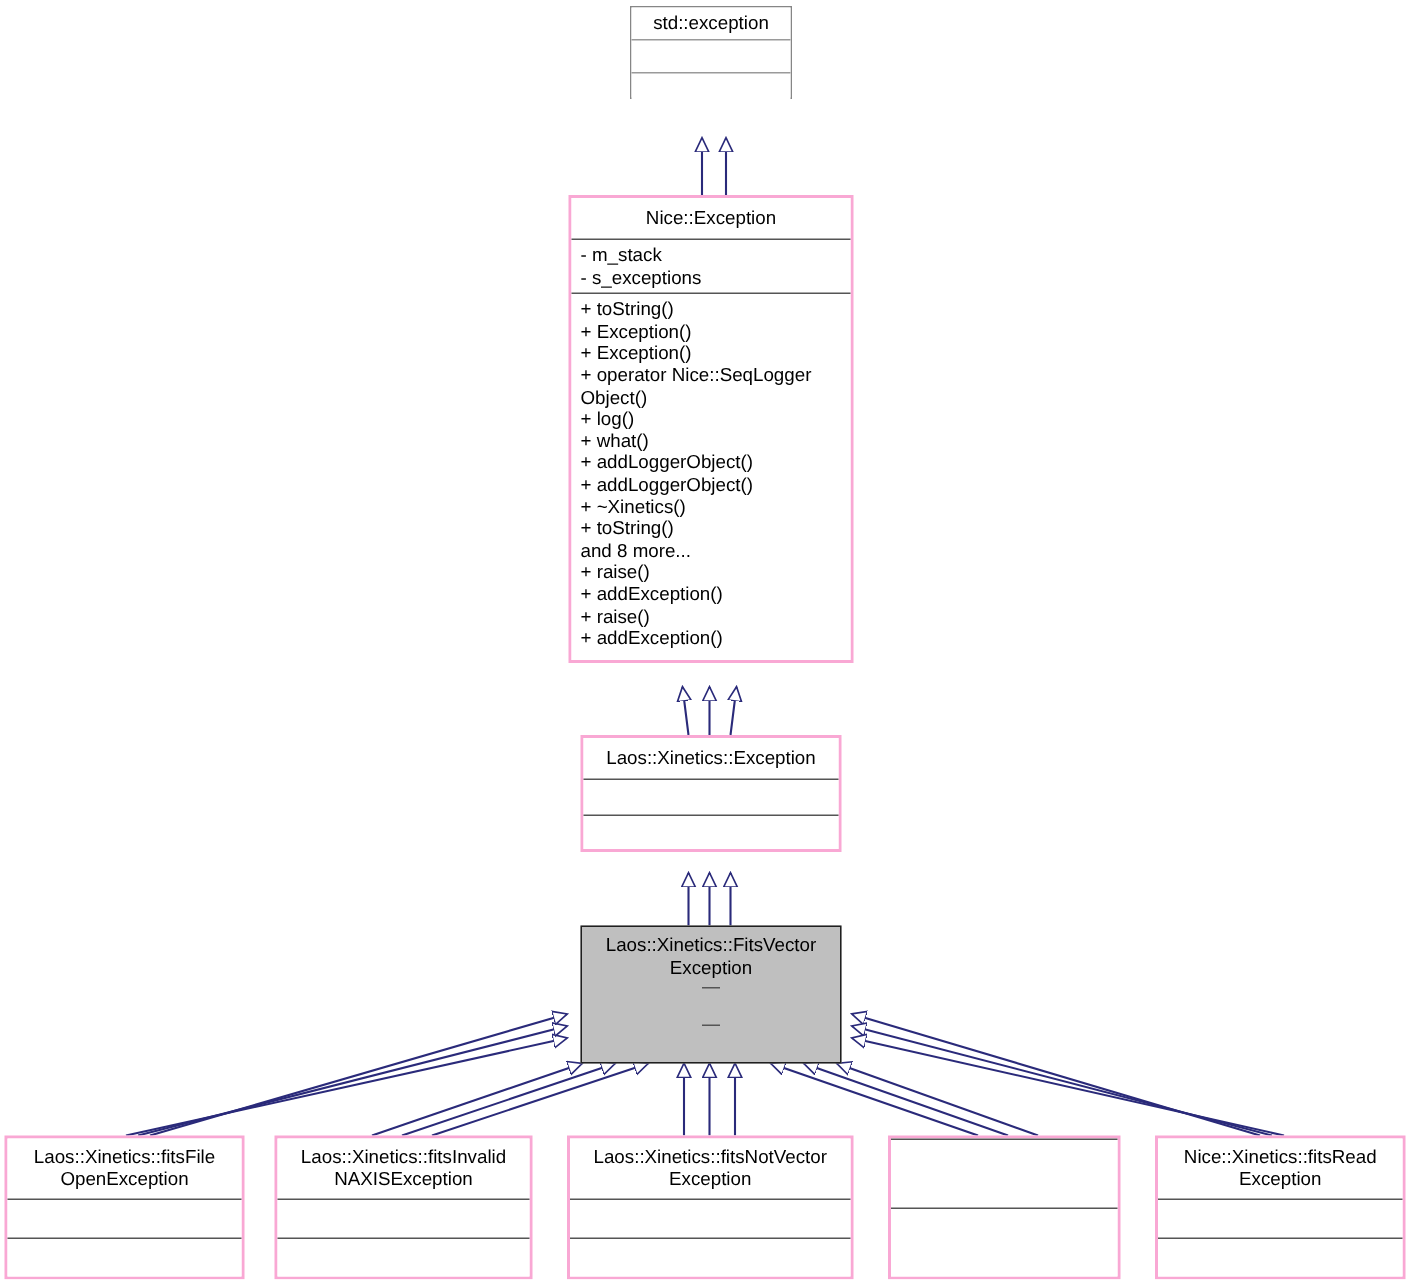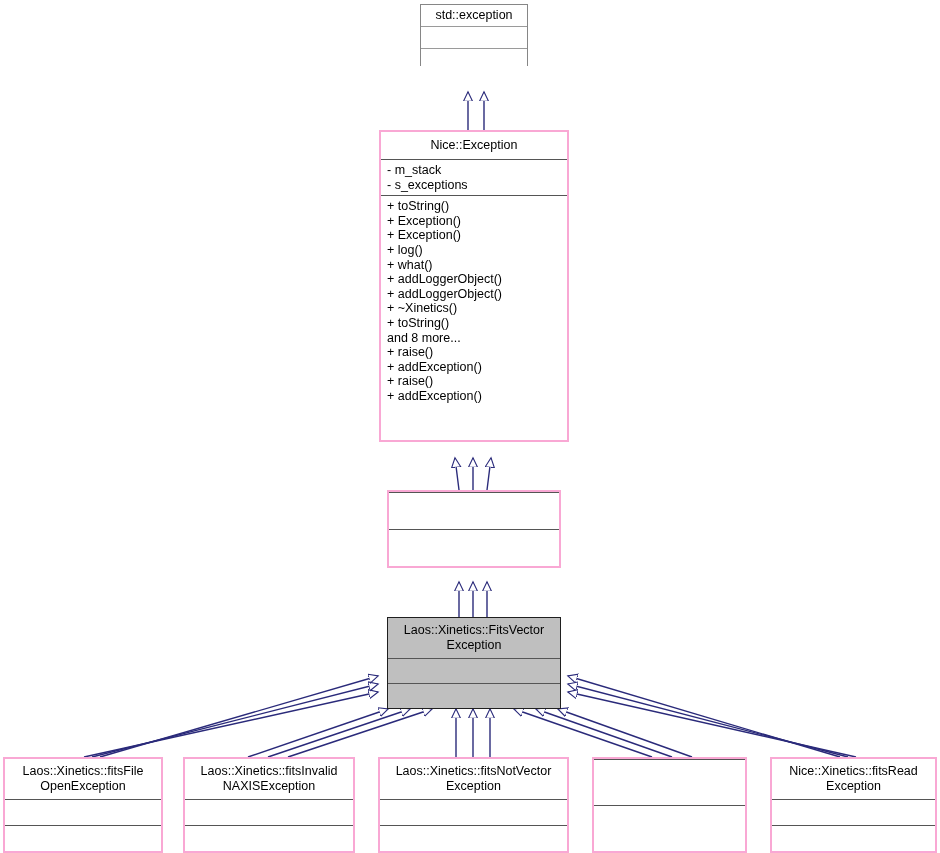--- a/index.html
+++ b/index.html
@@ -33,20 +33,21 @@
     display: flex;
     flex-direction: column;
     z-index: 5;
   }
   .umlbox.muted {
     border: 1px solid #868686;
   }
   .umlbox.highlight {
     background: #bfbfbf;
     border: 1px solid #1f1f1f;
+    align-items: center;
   }
   .umlbox.highlight .sec {
     background: #bfbfbf;
   }
   .sec {
     box-sizing: border-box;
     background: #ffffff;
   }
   .sec-title {
     display: flex;
@@ -131,35 +132,38 @@
   <div class="umlbox" style="left:379px; top:130px; width:190px; height:312px;">
     <div class="sec sec-title" style="height:27px;">Nice::Exception</div>
     <div class="sec sec-attrs">
       <div class="memline">- m_stack</div>
       <div class="memline">- s_exceptions</div>
     </div>
     <div class="sec sec-ops" style="flex:1;">
       <div class="memline">+ toString()</div>
       <div class="memline">+ Exception()</div>
       <div class="memline">+ Exception()</div>
+      <div class="memline">+ operator Nice::SeqLogger
+Object()</div>
       <div class="memline">+ log()</div>
       <div class="memline">+ what()</div>
       <div class="memline">+ addLoggerObject()</div>
       <div class="memline">+ addLoggerObject()</div>
       <div class="memline">+ ~Xinetics()</div>
       <div class="memline">+ toString()</div>
       <div class="memline">and 8 more...</div>
       <div class="memline">+ raise()</div>
       <div class="memline">+ addException()</div>
       <div class="memline">+ raise()</div>
       <div class="memline">+ addException()</div>
     </div>
   </div>
 
   <div class="umlbox" style="left:387px; top:490px; width:174px; height:78px;">
+    <div class="sec sec-title" style="height:27px;">Laos::Xinetics::Exception</div>
     <div class="sec sec-attrs sec-empty" style="flex:1;"></div>
     <div class="sec sec-ops sec-empty" style="flex:1;"></div>
   </div>
 
   <div class="umlbox highlight" style="left:387px; top:617px; width:174px; height:92px;">
     <div class="sec sec-title" style="height:40px;">Laos::Xinetics::FitsVector
 Exception</div>
     <div class="sec sec-attrs sec-empty" style="flex:1;"></div>
     <div class="sec sec-ops sec-empty" style="flex:1;"></div>
   </div>

